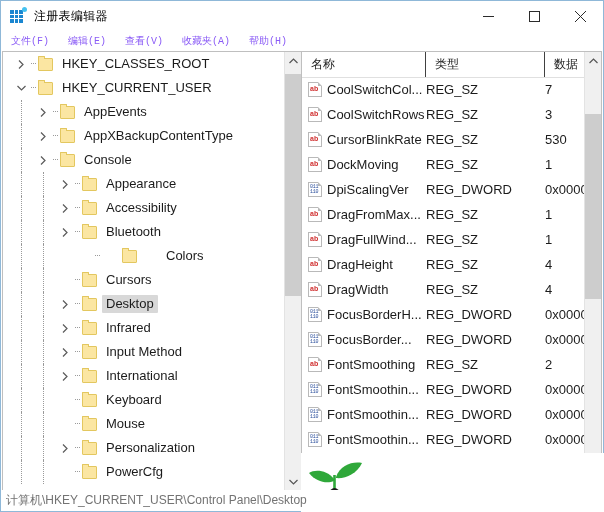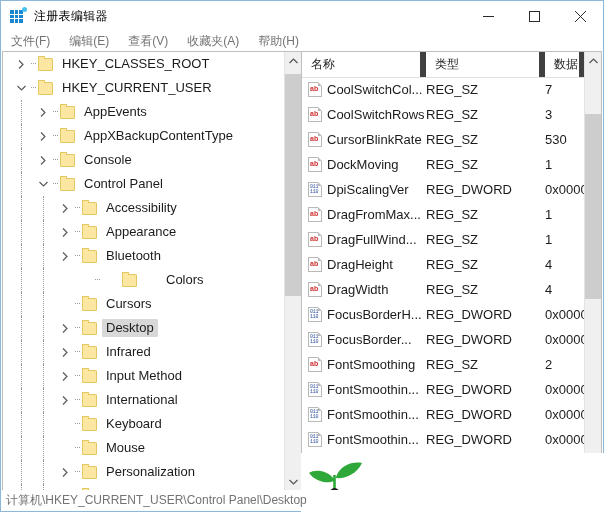--- a/index.html
+++ b/index.html
@@ -39,21 +39,21 @@
     font-size:12px;color:#000000;letter-spacing:.3px;
   }
   .wincontrols{position:absolute;right:0;top:0;display:flex;height:30px;}
   .wc{width:46px;height:30px;display:flex;align-items:center;justify-content:center;}
   .wc svg{display:block;}
   
   .menubar{
     height:20px;display:flex;align-items:center;padding-left:10px;background:#ffffff;
   }
   .menuitem{
-    font-size:12px;color:#737373;margin-right:19px;white-space:nowrap;
+    font-size:10px;color:#8b5cf6;margin-right:19px;white-space:nowrap;font-family:Liberation Mono, monospace;
   }
   
   .content{
     position:absolute;left:1px;top:50px;width:601px;height:440px;
     display:flex;
   }
   .pane{
     position:relative;box-sizing:border-box;background:#ffffff;
     border:1px solid #bfbfbf;
   }
@@ -106,21 +106,21 @@
   .hsb .arr.left{left:0;}
   .hsb .thumb{position:absolute;top:0;height:17px;background:#cdcdcd;}
 
   
   .lhead{
     position:absolute;left:0;top:0;right:0;height:25px;background:#ffffff;
     border-bottom:1px solid #e0e0e0;
   }
   .lhead .hc{
     position:absolute;top:0;height:25px;box-sizing:border-box;
-    border-right:6px solid #404040;display:flex;align-items:center;
+    border-right:1px solid #404040;display:flex;align-items:center;
     font-size:12px;color:#222222;padding-left:9px;
   }
   .lbody{position:absolute;left:0;top:25px;width:283px;height:396px;overflow:hidden;}
   .lrow{
     position:relative;height:25px;display:flex;align-items:center;white-space:nowrap;
     font-size:13px;color:#1b1b1b;
   }
   .vicon{width:14px;height:15px;flex:none;margin:0 5px 0 6px;position:relative;
     background:#ffffff;border:1px solid #b9b9b9;box-sizing:border-box;}
   .vicon .pg{position:absolute;left:0;top:0;right:0;bottom:0;overflow:hidden;}
@@ -267,57 +267,44 @@
                   <polyline points="1,0.5 5,4.5 1,8.5" fill="none" stroke="#5a5a5a" stroke-width="1.2"></polyline>
                 </svg>
               </div>
               <div class="dotline"></div>
               <div class="folder"></div>
               <div class="lbl">Console</div>
             </div>
           </div>
           <div class="trow">
             <div class="vline" style="left: 18px;"></div>
-            <div style="display: flex; align-items: center; margin-left: 32px; position: relative;">
-              <div class="chev">
-                <svg width="9" height="6" viewBox="0 0 9 6">
-                  <polyline points="0.5,1 4.5,5 8.5,1" fill="none" stroke="#5a5a5a" stroke-width="1.2"></polyline>
-                </svg>
-              </div>
-              <div class="dotline"></div>
-              <div class="folder"></div>
-              <div class="lbl">Control Panel</div>
+            <div class="vline" style="left: 40px;"></div>
+            <div style="display: flex; align-items: center; margin-left: 54px; position: relative;">
+              <div class="chev">
+                <svg width="6" height="9" viewBox="0 0 6 9">
+                  <polyline points="1,0.5 5,4.5 1,8.5" fill="none" stroke="#5a5a5a" stroke-width="1.2"></polyline>
+                </svg>
+              </div>
+              <div class="dotline"></div>
+              <div class="folder"></div>
+              <div class="lbl">Appearance</div>
             </div>
           </div>
           <div class="trow">
             <div class="vline" style="left: 18px;"></div>
             <div class="vline" style="left: 40px;"></div>
             <div style="display: flex; align-items: center; margin-left: 54px; position: relative;">
               <div class="chev">
                 <svg width="6" height="9" viewBox="0 0 6 9">
                   <polyline points="1,0.5 5,4.5 1,8.5" fill="none" stroke="#5a5a5a" stroke-width="1.2"></polyline>
                 </svg>
               </div>
               <div class="dotline"></div>
               <div class="folder"></div>
               <div class="lbl">Accessibility</div>
-            </div>
-          </div>
-          <div class="trow">
-            <div class="vline" style="left: 18px;"></div>
-            <div class="vline" style="left: 40px;"></div>
-            <div style="display: flex; align-items: center; margin-left: 54px; position: relative;">
-              <div class="chev">
-                <svg width="6" height="9" viewBox="0 0 6 9">
-                  <polyline points="1,0.5 5,4.5 1,8.5" fill="none" stroke="#5a5a5a" stroke-width="1.2"></polyline>
-                </svg>
-              </div>
-              <div class="dotline"></div>
-              <div class="folder"></div>
-              <div class="lbl">Appearance</div>
             </div>
           </div>
           <div class="trow">
             <div class="vline" style="left: 18px;"></div>
             <div class="vline" style="left: 40px;"></div>
             <div style="display: flex; align-items: center; margin-left: 54px; position: relative;">
               <div class="chev">
                 <svg width="6" height="9" viewBox="0 0 6 9">
                   <polyline points="1,0.5 5,4.5 1,8.5" fill="none" stroke="#5a5a5a" stroke-width="1.2"></polyline>
                 </svg>

